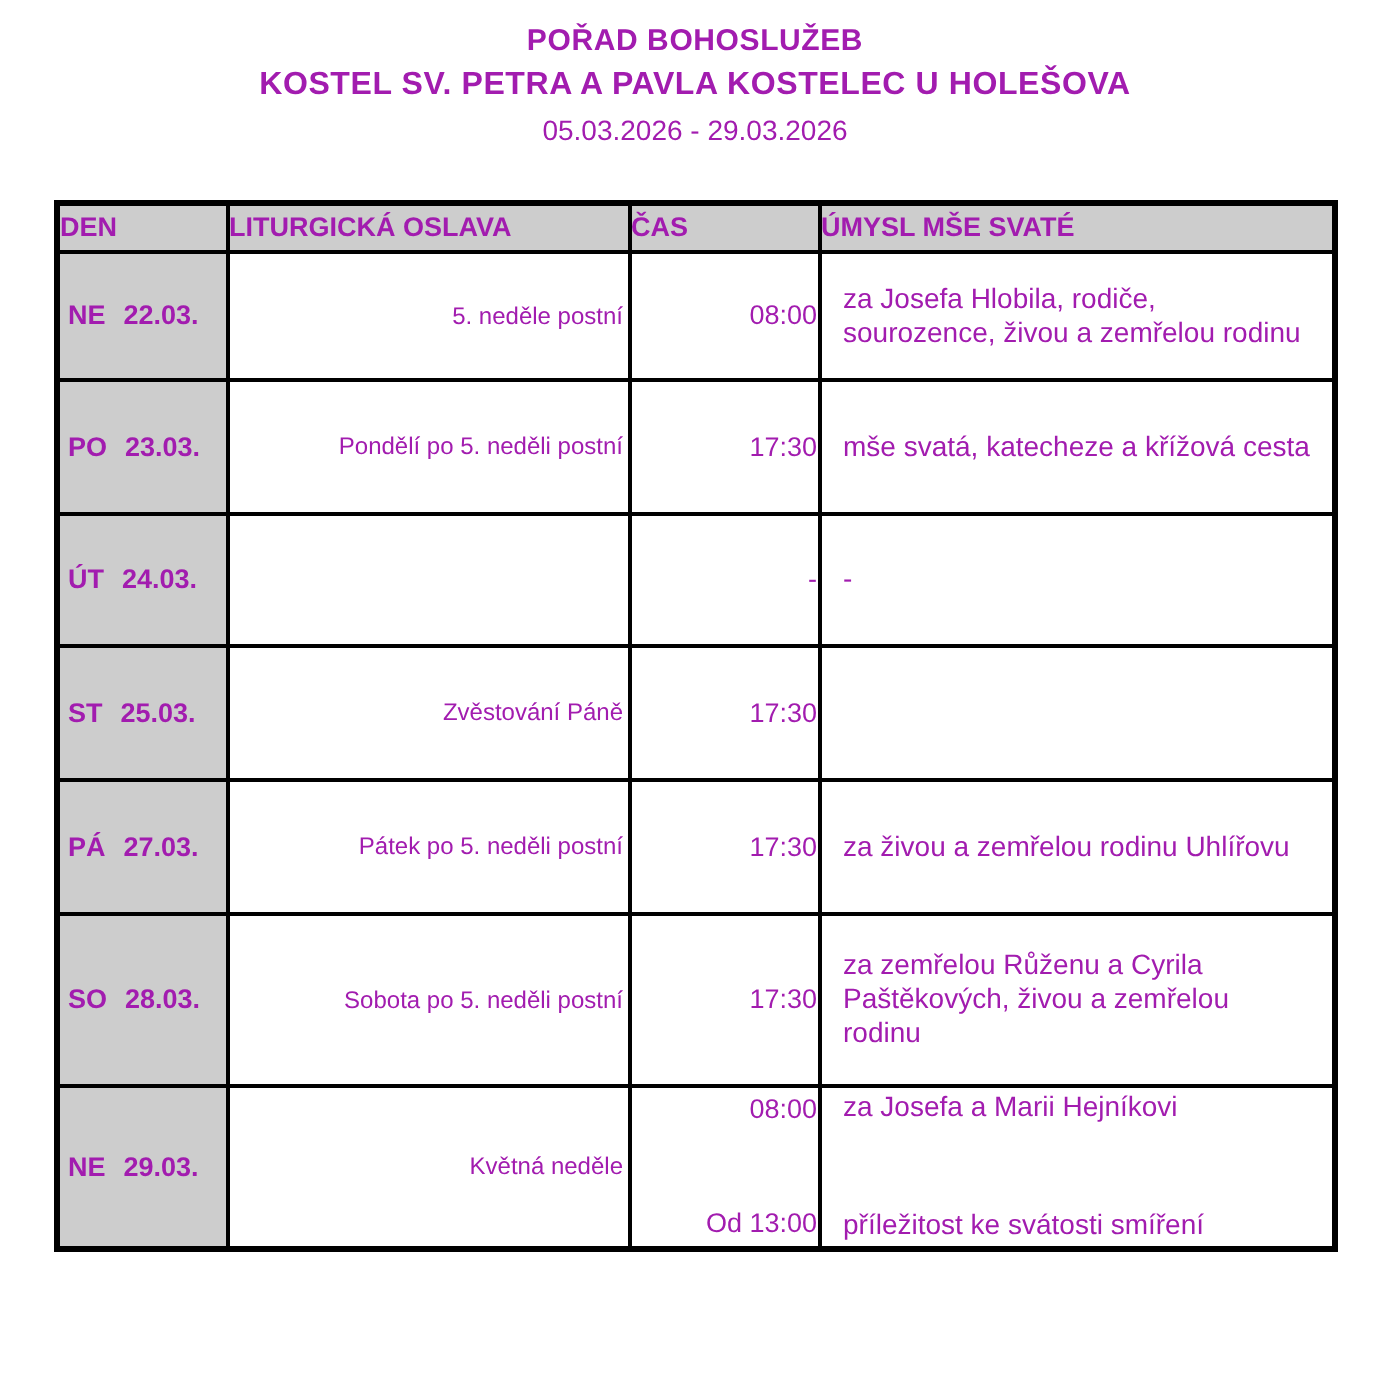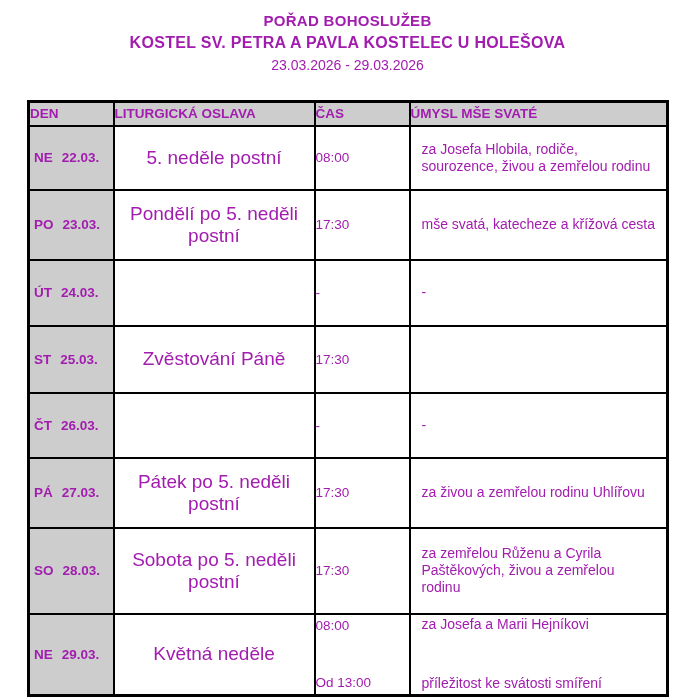--- a/index.html
+++ b/index.html
@@ -68,28 +68,28 @@
     text-align: left;
     vertical-align: middle;
     padding: 0 0 0 4px;
     white-space: nowrap;
   }
   td.day-cell .day-abbr {
     display: inline-block;
     margin-right: 9px;
   }
   td.celebration-cell {
-    font-size: 19px;
-    text-align: center;
+    font-size: 12px;
+    text-align: right;
     vertical-align: middle;
     padding: 12px 2px;
   }
   td.time-cell {
     font-size: 13.5px;
-    text-align: left;
+    text-align: right;
     vertical-align: middle;
     padding: 0;
   }
   td.intention-cell {
     font-size: 14px;
     text-align: left;
     vertical-align: middle;
     line-height: 17px;
     padding: 0 11px;
   }
@@ -107,21 +107,21 @@
   }
 </style>
 </head>
 <body>
 
 <div class="page">
 
   <div class="doc-header">
     <div class="doc-title">POŘAD BOHOSLUŽEB</div>
     <div class="doc-subtitle">KOSTEL SV. PETRA A PAVLA KOSTELEC U HOLEŠOVA</div>
-    <div class="doc-daterange">23.03.2026 - 29.03.2026</div>
+    <div class="doc-daterange">05.03.2026 - 29.03.2026</div>
   </div>
 
   <table class="schedule">
     <colgroup>
       <col style="width:85px">
       <col style="width:201px">
       <col style="width:95px">
       <col style="width:258px">
     </colgroup>
     <thead>
@@ -174,32 +174,20 @@
           <span class="day-abbr">ST</span><span class="day-date">25.03.</span>
         </td>
         <td class="celebration-cell">Zvěstování Páně</td>
         <td class="time-cell">
           <div class="line1">17:30</div>
         </td>
         <td class="intention-cell">
           <div class="line1"></div>
         </td>
       </tr>
-      <tr class="row-h65">
-        <td class="day-cell">
-          <span class="day-abbr">ČT</span><span class="day-date">26.03.</span>
-        </td>
-        <td class="celebration-cell"></td>
-        <td class="time-cell">
-          <div class="line1">-</div>
-        </td>
-        <td class="intention-cell">
-          <div class="line1">-</div>
-        </td>
-      </tr>
       <tr class="row-h67">
         <td class="day-cell">
           <span class="day-abbr">PÁ</span><span class="day-date">27.03.</span>
         </td>
         <td class="celebration-cell">Pátek po 5. neděli postní</td>
         <td class="time-cell">
           <div class="line1">17:30</div>
         </td>
         <td class="intention-cell">
           <div class="line1">za živou a zemřelou rodinu Uhlířovu</div>

